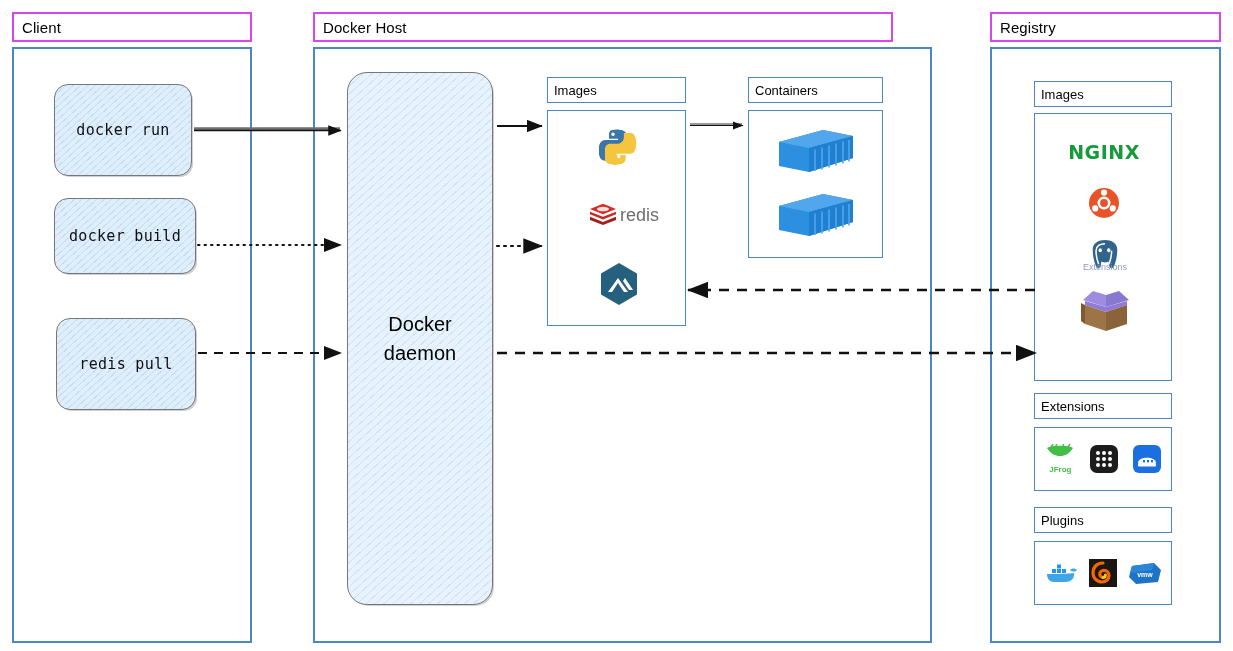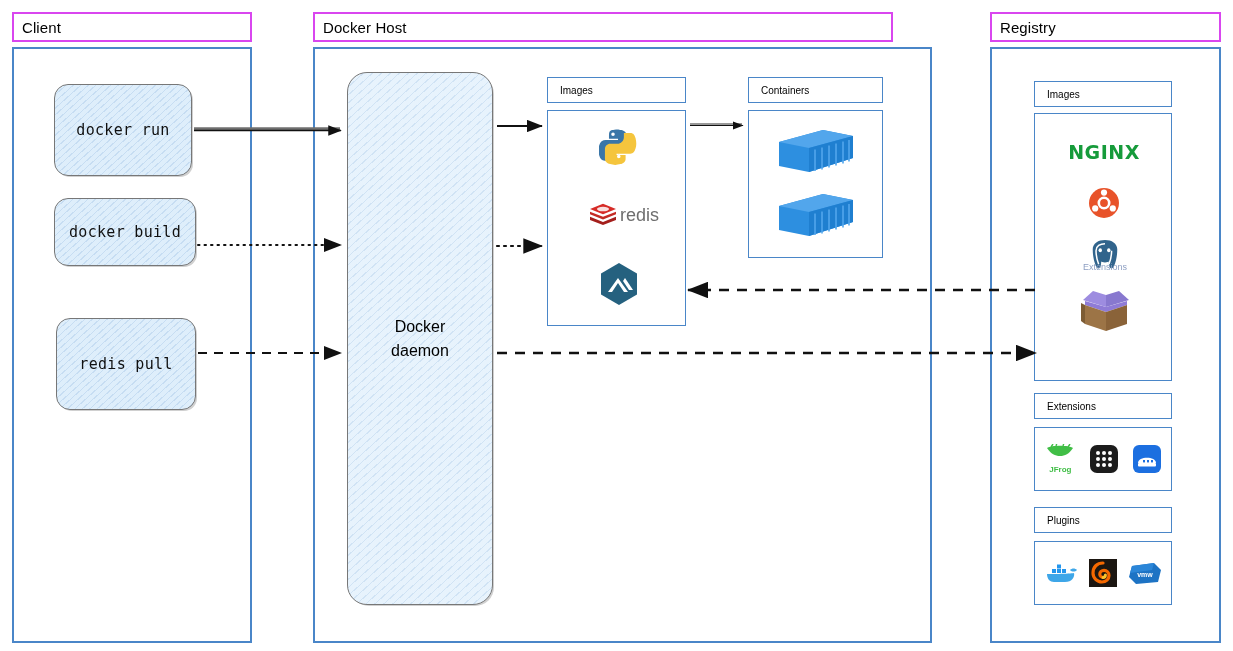--- a/index.html
+++ b/index.html
@@ -38,22 +38,22 @@
     border: 2px solid #4a86c8;
     background: #ffffff;
   }
 
   
   .group-title {
     border: 1.5px solid #4a86c8;
     background: #ffffff;
     display: flex;
     align-items: center;
-    padding-left: 12px;
-    font-size: 10px;
+    padding-left: 6px;
+    font-size: 13px;
     color: #000000;
   }
   .group-body {
     border: 1.5px solid #4a86c8;
     background: #ffffff;
   }
 
   
   .cmd-box {
     border: 1.4px solid #777777;
@@ -88,21 +88,21 @@
         rgba(120,170,220,0.26) 1px,
         rgba(226,240,252,0.6) 1px,
         rgba(226,240,252,0.6) 6px
       ),
       #eff7fd;
     box-shadow: 2px 2px 0 -1px rgba(120,120,120,0.35);
     display: flex;
     align-items: center;
     justify-content: center;
     text-align: center;
-    font-size: 16px;
+    font-size: 20px;
     line-height: 1.45;
     color: #000000;
   }
 
   
   #connectors {
     position: absolute;
     left: 0; top: 0;
     width: 1233px; height: 651px;
     pointer-events: none;
@@ -140,21 +140,21 @@
 
   <div class="abs lane-title" style="left:990px; top:12px; width:231px; height:30px;">
     <span>Registry</span>
   </div>
   <div class="abs lane-body" style="left:990px; top:47px; width:231px; height:596px;"></div>
 
   <div class="abs cmd-box" style="left:54px; top:84px; width:138px; height:92px;">
     <span>docker run</span>
   </div>
 
-  <div class="abs cmd-box" style="left:54px; top:198px; width:142px; height:68px;">
+  <div class="abs cmd-box" style="left:54px; top:198px; width:142px; height:76px;">
     <span>docker build</span>
   </div>
 
   <div class="abs cmd-box" style="left:56px; top:318px; width:140px; height:92px;">
     <span>redis pull</span>
   </div>
 
   <div class="abs daemon-box" style="left:347px; top:72px; width:146px; height:533px;">
     <div>
       <div>Docker</div>

